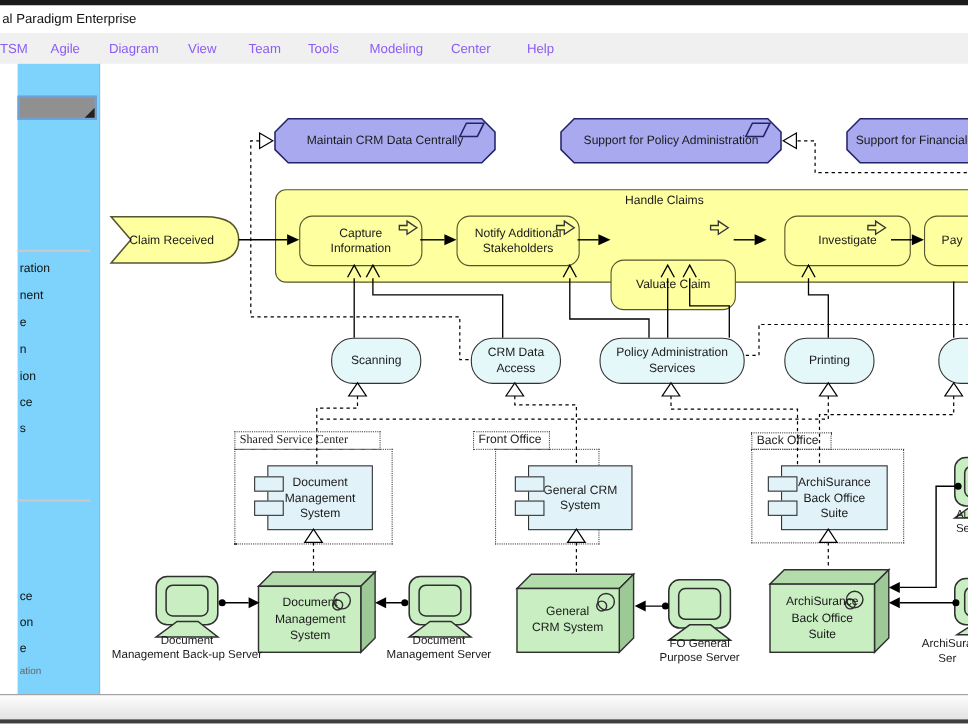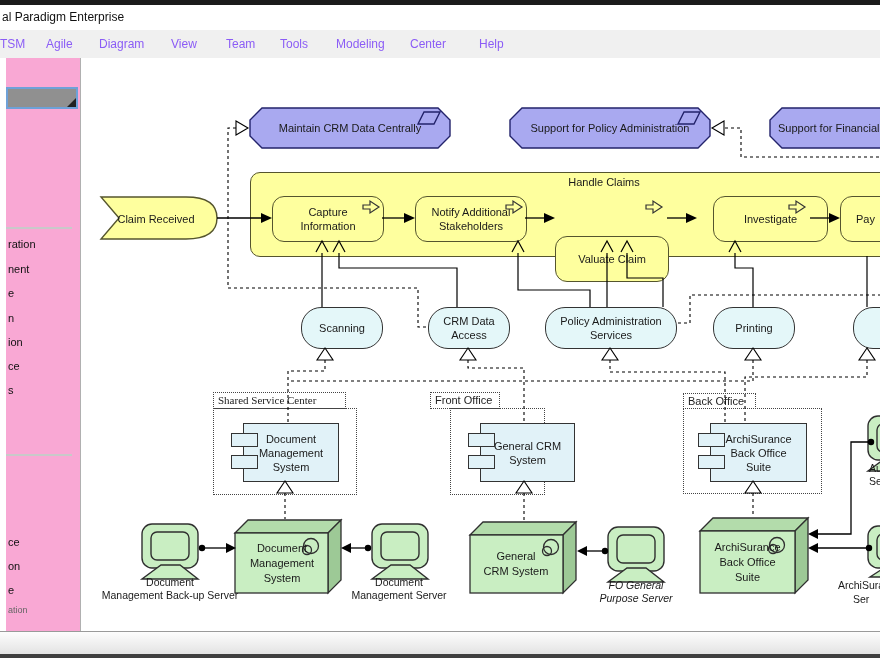--- a/index.html
+++ b/index.html
@@ -41,21 +41,21 @@
     <span class="menu-item" style="left:46px;">Agile</span>
     <span class="menu-item" style="left:99px;">Diagram</span>
     <span class="menu-item" style="left:171px;">View</span>
     <span class="menu-item" style="left:226px;">Team</span>
     <span class="menu-item" style="left:280px;">Tools</span>
     <span class="menu-item" style="left:336px;">Modeling</span>
     <span class="menu-item" style="left:410px;">Center</span>
     <span class="menu-item" style="left:479px;">Help</span>
   </div>
 
-  <div class="abs" style="left:6px;top:58px;width:74px;height:573px;background:#f9a8d4;border-right:1px solid #b0b0b0;">
+  <div class="abs" style="left:16px;top:58px;width:74px;height:573px;background:#7dd3fc;border-right:1px solid #b0b0b0;">
     <div class="abs" style="left:0;top:29px;width:68px;height:18px;background:#909090;border:2px solid #6ea1d8;">
       <span class="abs" style="right:0;bottom:0;width:0;height:0;border-left:9px solid transparent;border-bottom:9px solid #222;"></span>
     </div>
     <div class="abs" style="left:0;top:169px;width:66px;height:2px;background:#c9c9c9;"></div>
     <span class="side-item" style="top:180px;">ration</span>
     <span class="side-item" style="top:205px;">nent</span>
     <span class="side-item" style="top:229px;">e</span>
     <span class="side-item" style="top:254px;">n</span>
     <span class="side-item" style="top:278px;">ion</span>
     <span class="side-item" style="top:302px;">ce</span>
@@ -262,21 +262,21 @@
   <div class="lbl" style="left:458px;top:549px;width:116px;height:30px;line-height:15px;">General
 CRM System</div>
   <div class="lbl" style="left:690px;top:540px;width:115px;height:45px;line-height:15px;">ArchiSurance
 Back Office
 Suite</div>
 
   <div class="lbl" style="left:95px;top:575px;width:150px;height:28px;font-size:10.5px;line-height:13px;">Document
 Management Back-up Server</div>
   <div class="lbl" style="left:324px;top:575px;width:150px;height:28px;font-size:10.5px;line-height:13px;">Document
 Management Server</div>
-  <div class="lbl" style="left:561px;top:578px;width:150px;height:28px;font-size:10.5px;line-height:13px;font-style:italic;">FO General
+  <div class="lbl" style="left:561px;top:578px;width:150px;height:28px;font-size:10.5px;line-height:13px;">FO General
 Purpose Server</div>
   <div class="lbl lbl-left" style="left:869px;top:461px;width:40px;height:28px;font-size:10.5px;line-height:13px;">Au
 Se</div>
   <div class="lbl lbl-left" style="left:838px;top:578px;width:60px;height:13px;font-size:10.5px;">ArchiSuranc</div>
   <div class="lbl lbl-left" style="left:853px;top:592px;width:40px;height:13px;font-size:10.5px;">Ser</div>
 
   <div class="abs" style="left:0;top:631px;width:880px;height:23px;background:linear-gradient(#fdfdfd,#e2e2e2);border-top:1px solid #9a9a9a;z-index:4;"></div>
   <div class="abs" style="left:0;top:654px;width:880px;height:4px;background:#3f3f3f;z-index:4;"></div>
 
 </div>

